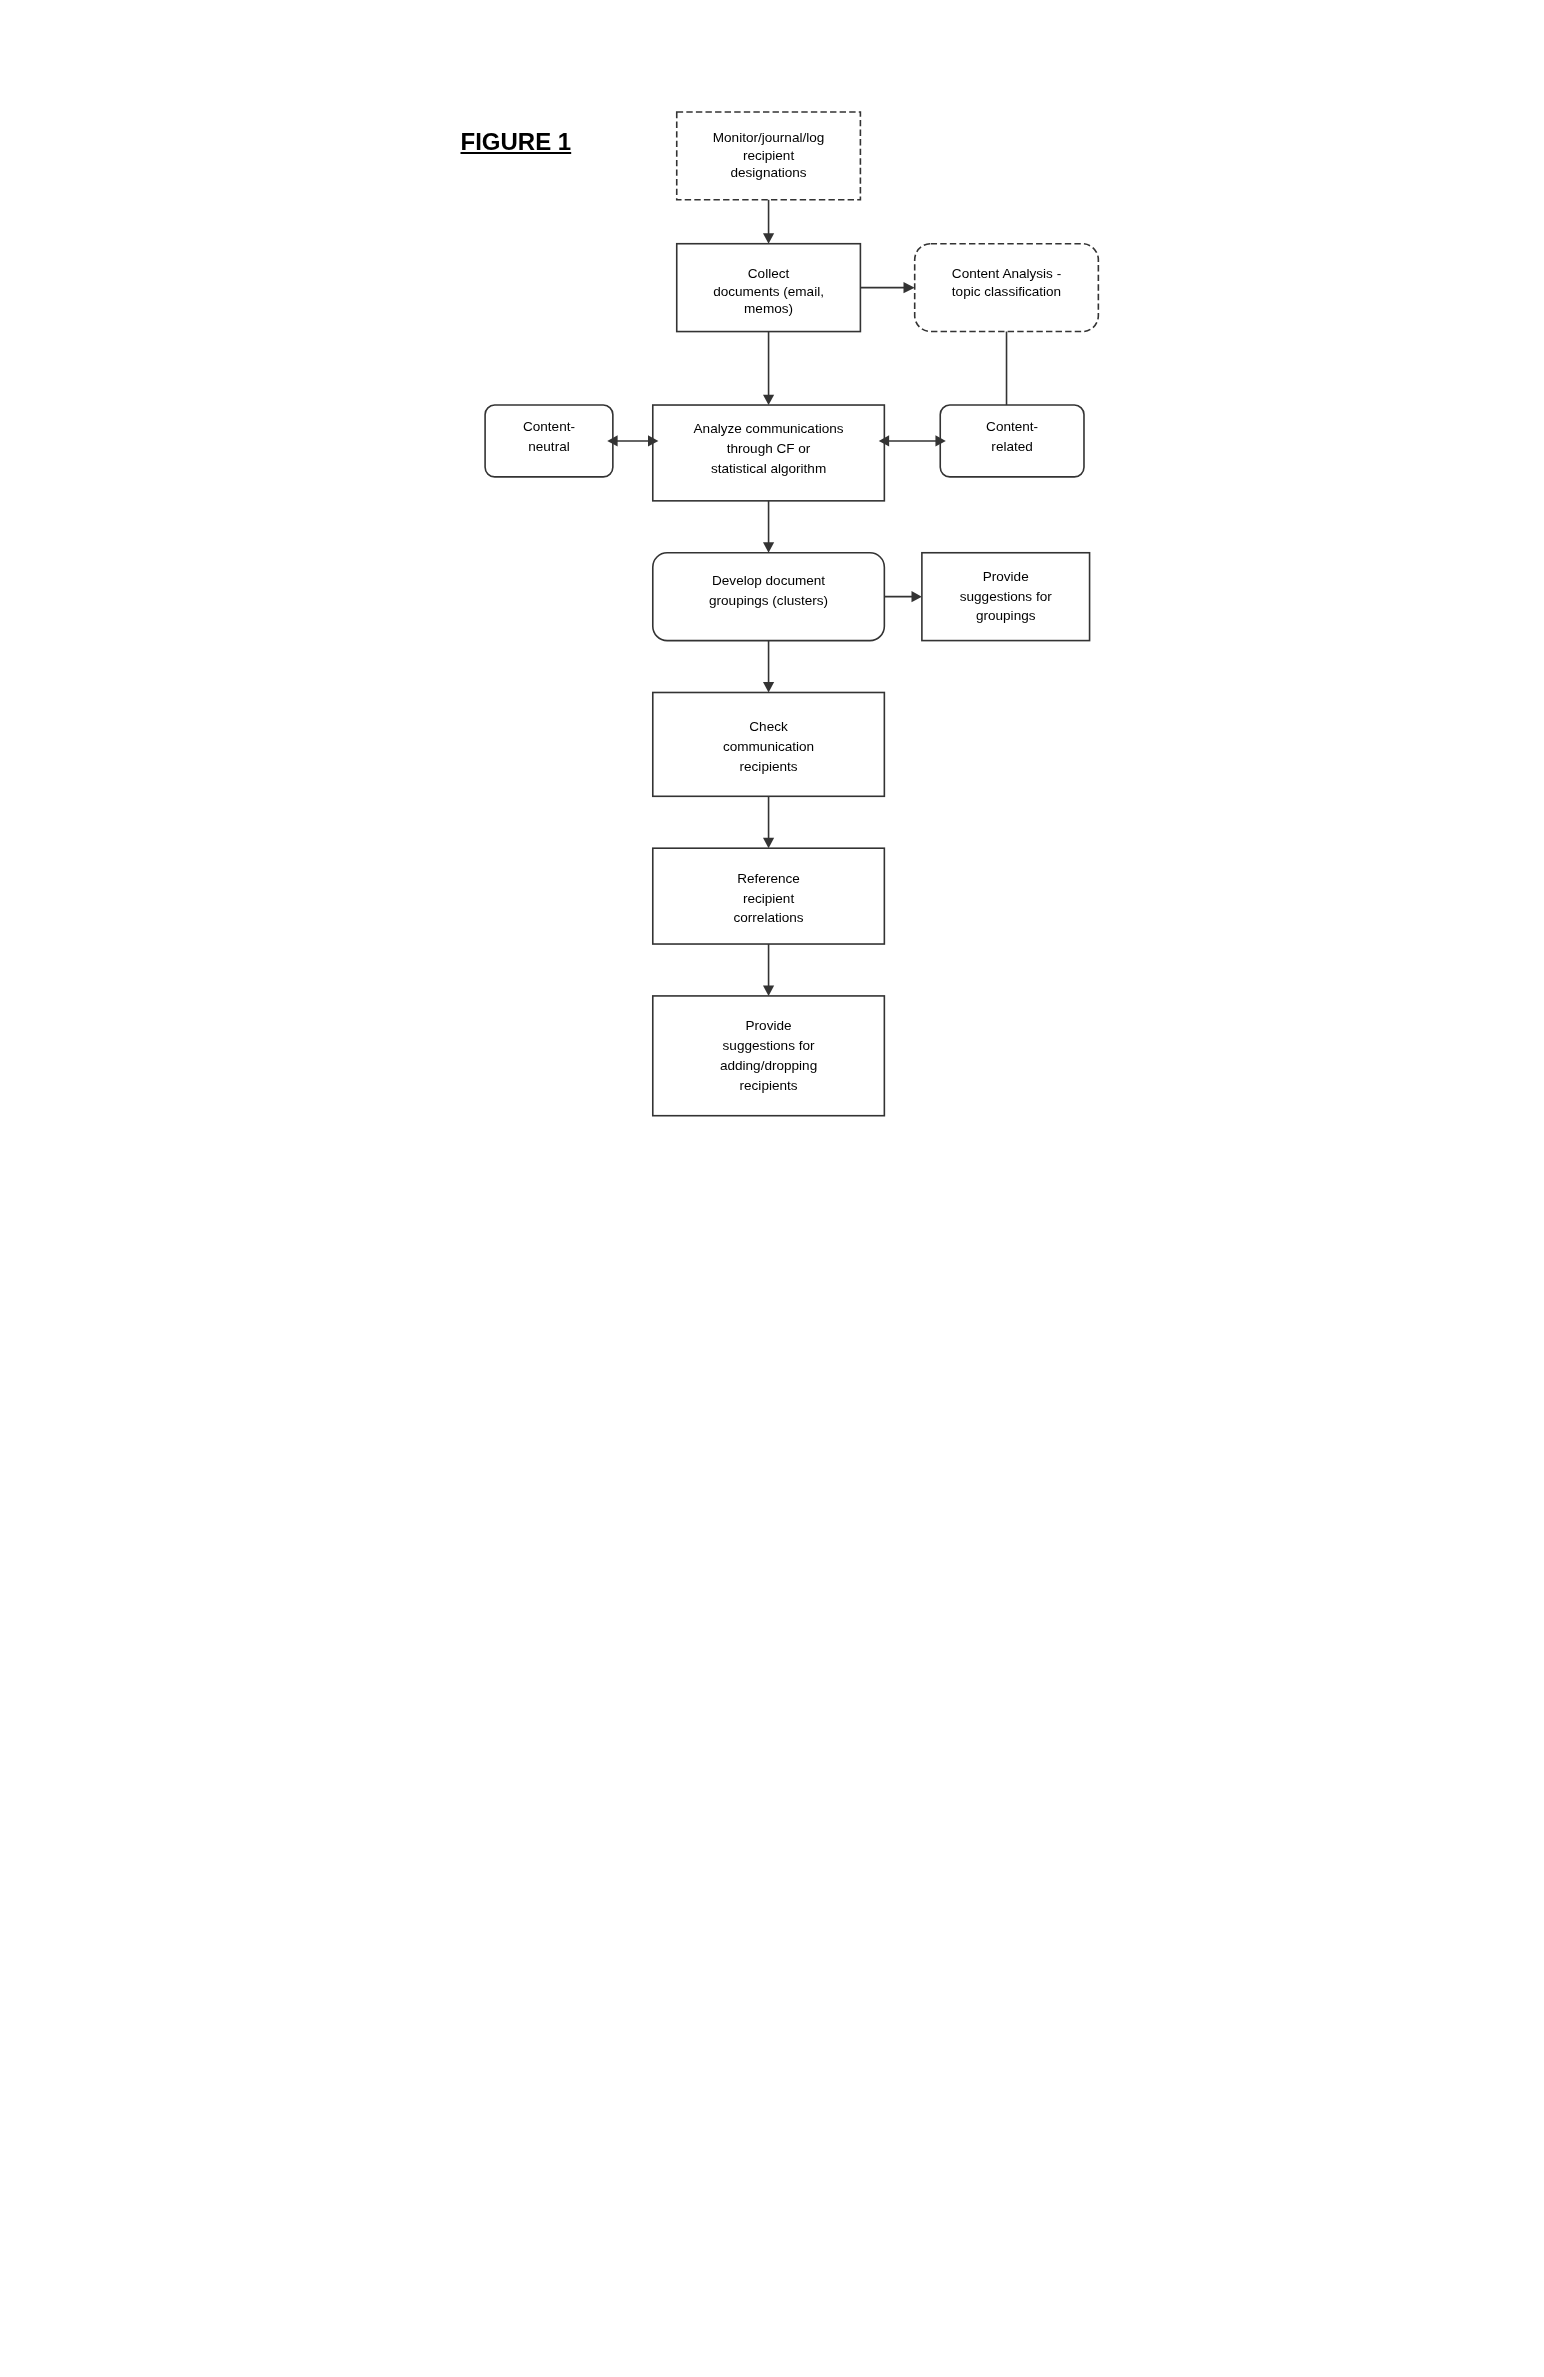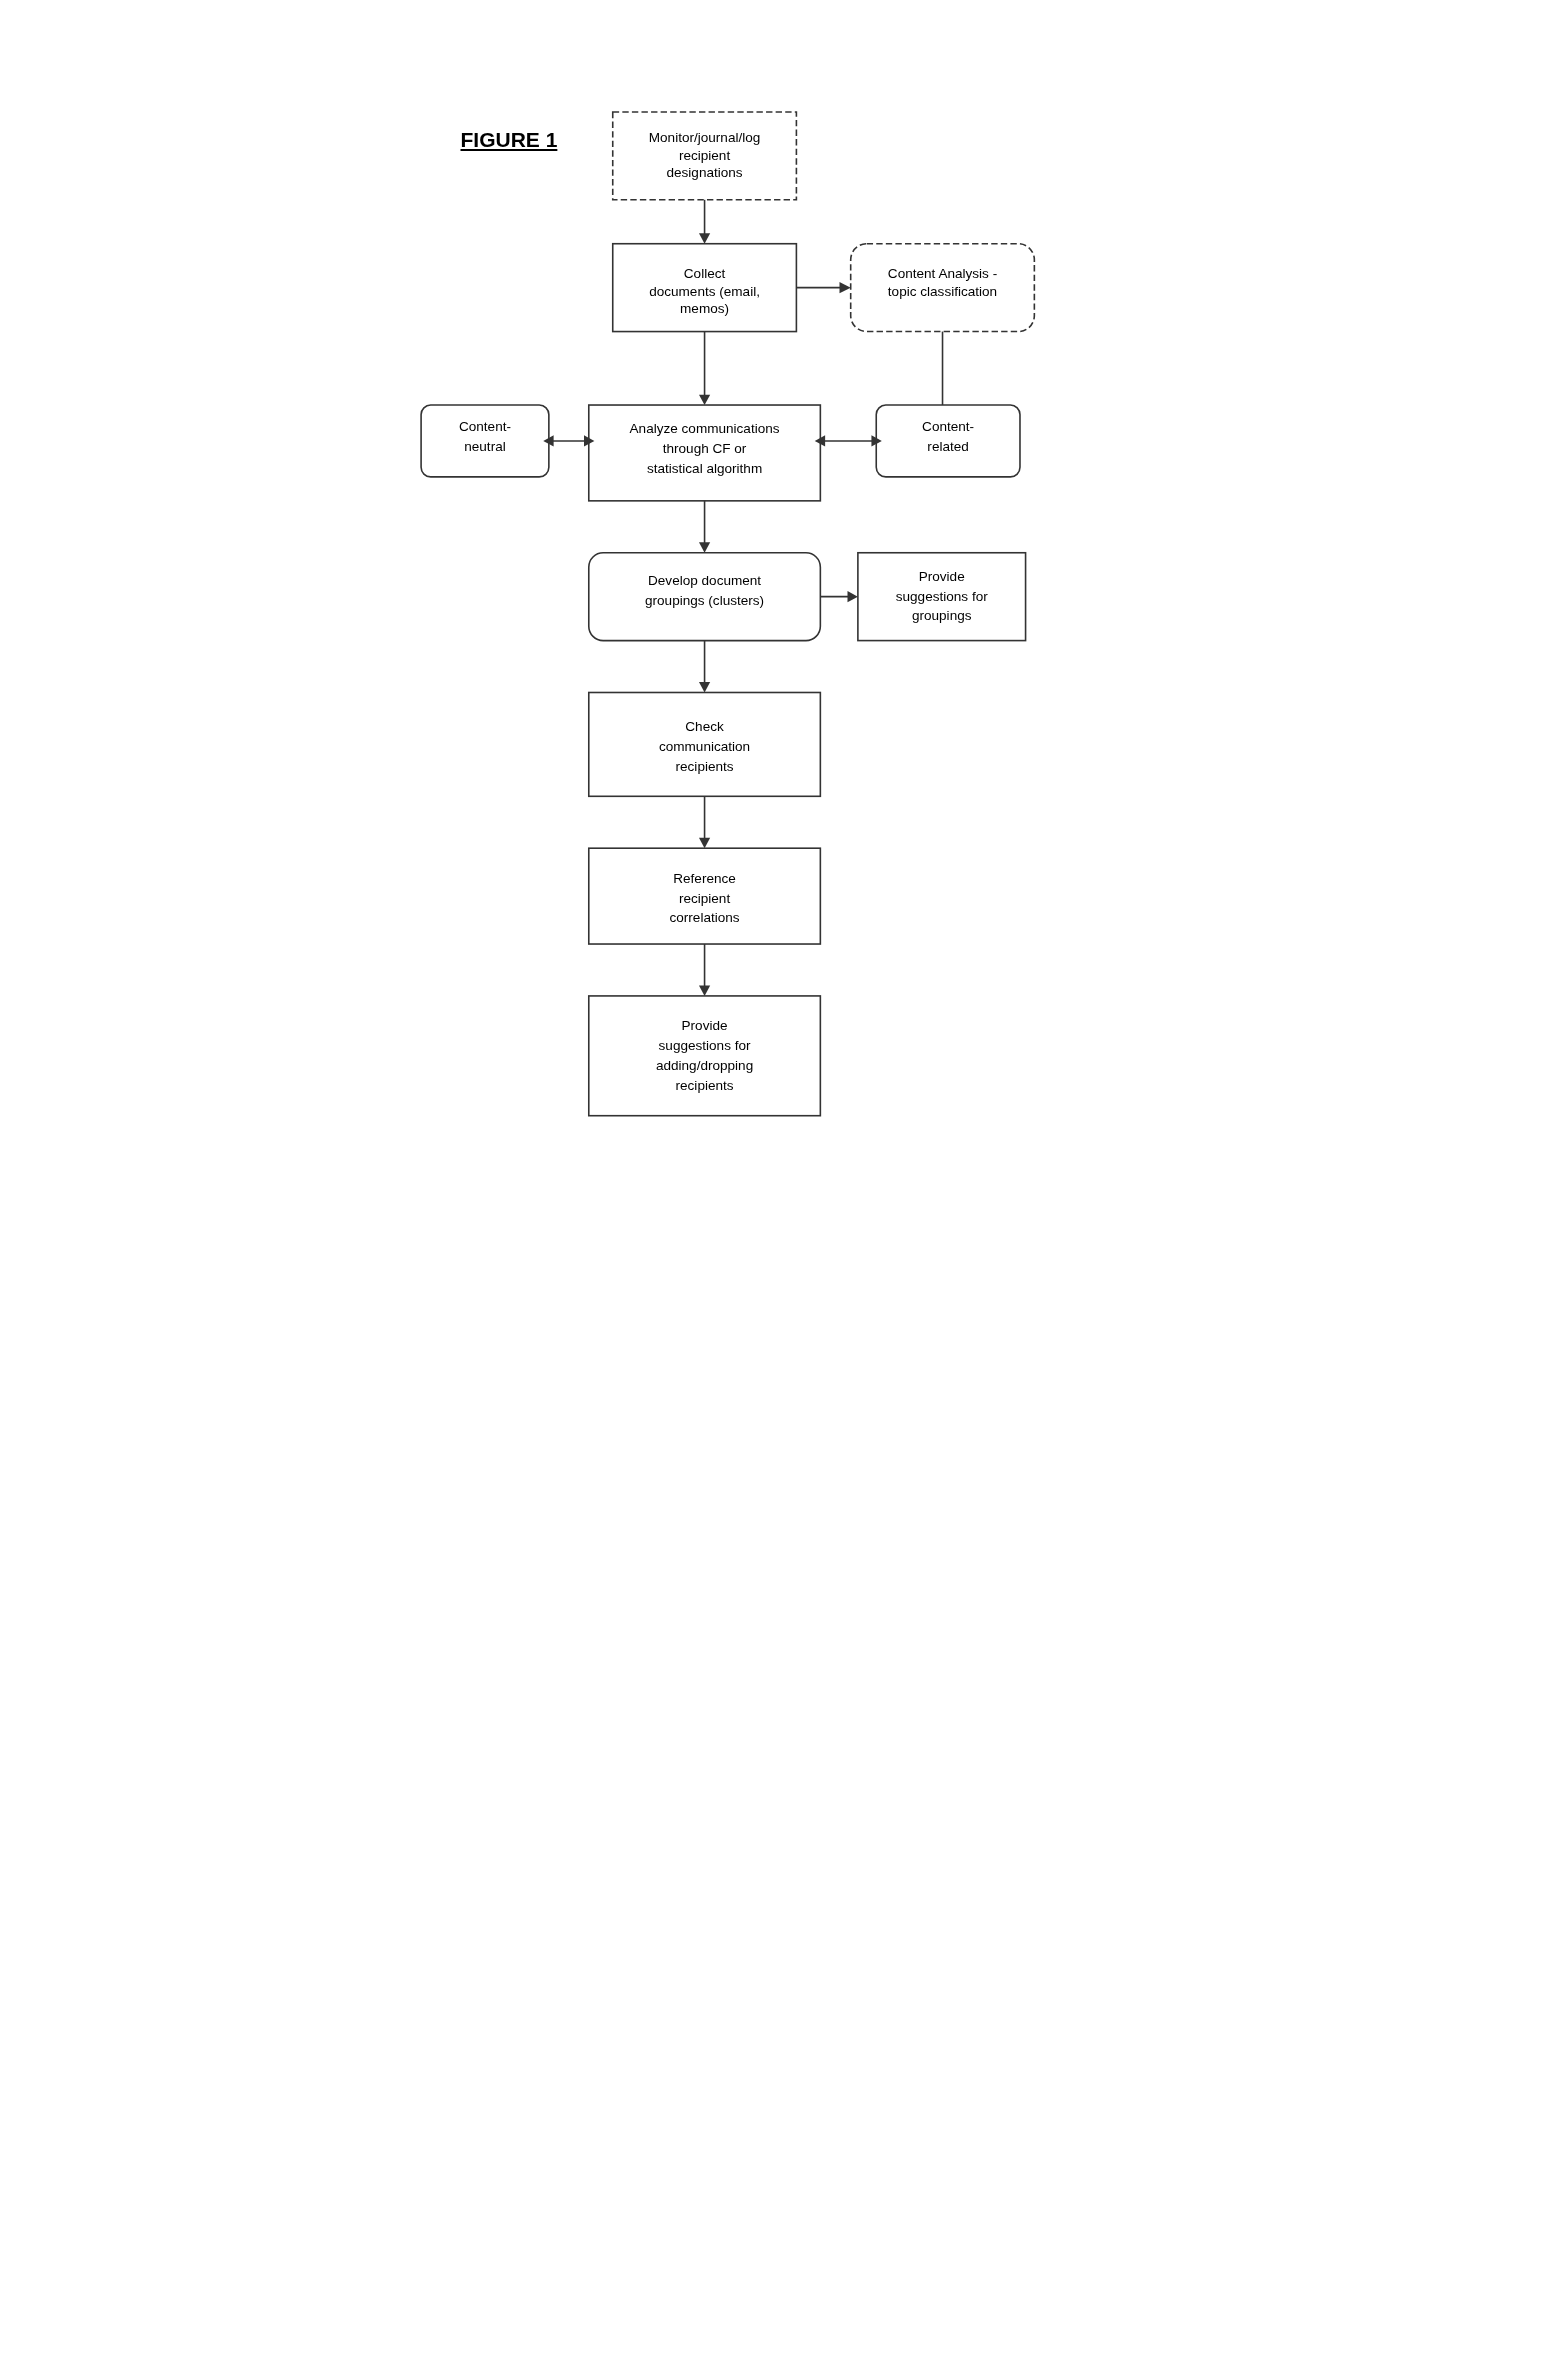--- a/index.html
+++ b/index.html
@@ -18,32 +18,32 @@
       min-height: 2377px;
     }
 
     .page-container {
       width: 719px;
       position: relative;
       padding: 32px 48px;
     }
 
     .figure-label {
-      font-size: 21px;
+      font-size: 24px;
       font-weight: bold;
       text-decoration: underline;
       position: absolute;
       left: 48px;
       top: 96px;
     }
 
     .diagram {
       display: flex;
       flex-direction: column;
-      align-items: flex-end;
+      align-items: flex-start;
       position: relative;
       margin-top: 32px;
       text-decoration: underline;
     }
   </style>
 </head>
 <body>
 
 <div class="page-container">
   <div class="figure-label">FIGURE 1</div>

